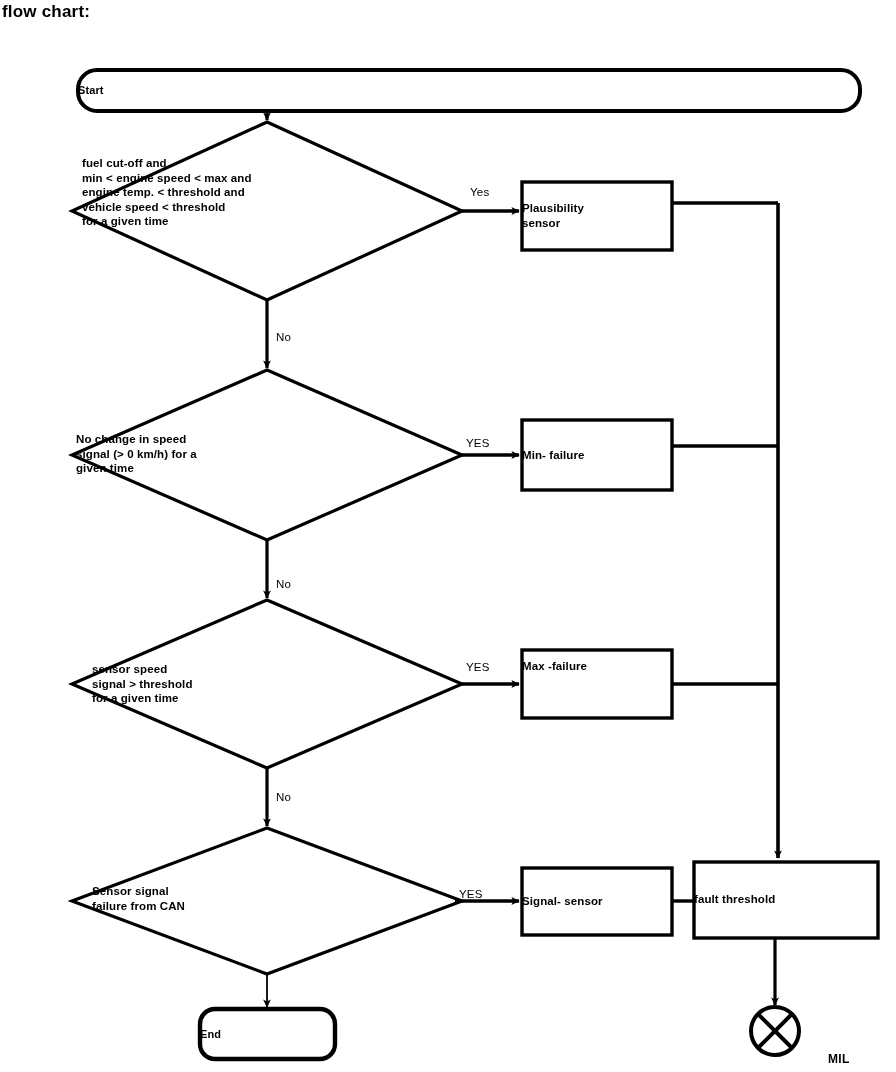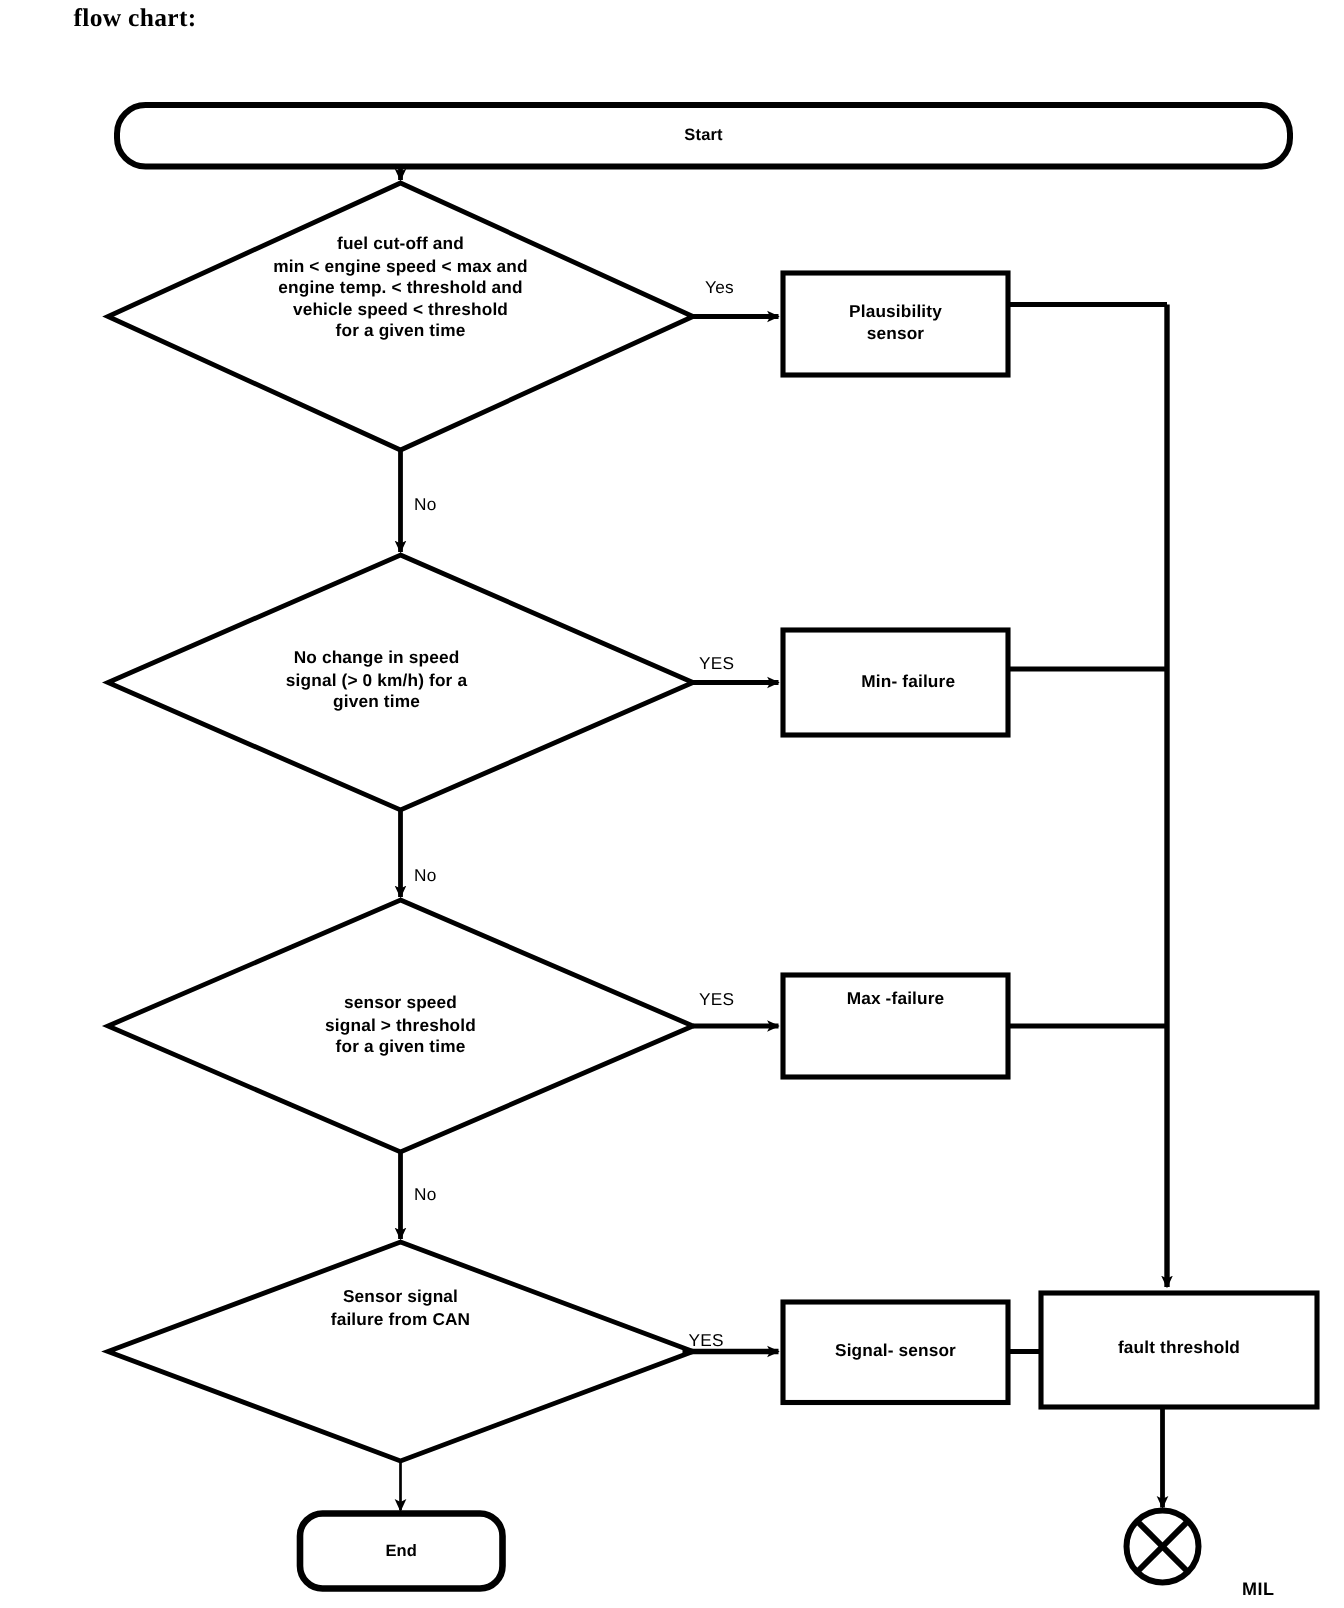--- a/index.html
+++ b/index.html
@@ -12,37 +12,36 @@
     height: 1072px;
     position: relative;
     font-family: "Liberation Sans", sans-serif;
     color: #000000;
     overflow: hidden;
   }
   #page-title {
     position: absolute;
     left: 2px;
     top: 2px;
-    font-family: Liberation Serif, serif;
+    font-family: Liberation Sans, sans-serif;
     font-weight: bold;
     font-size: 17px;
     letter-spacing: 0.2px;
     white-space: nowrap;
-    margin-left: 47px;
   }
   #chart-canvas {
     position: absolute;
     left: 0;
     top: 0;
     width: 896px;
     height: 1072px;
   }
   .node-label {
     position: absolute;
-    text-align: center;
+    text-align: left;
     font-weight: bold;
     font-size: 11.5px;
     line-height: 14.5px;
     white-space: pre-line;
     pointer-events: none;
     letter-spacing: 0.1px;
   }
   .edge-label {
     position: absolute;
     font-weight: normal;
@@ -146,21 +145,21 @@
 given time</div>
 
 <div class="node-label" style="left:522px; top:448px; width:167px;">Min- failure</div>
 
 <div class="node-label" style="left:92px; top:662px; width:350px;">sensor speed
 signal  &gt; threshold
 for a given time</div>
 
 <div class="node-label" style="left:522px; top:659px; width:150px;">Max -failure</div>
 
-<div class="node-label" style="left:92px; top:858px; width:350px;">Sensor signal
+<div class="node-label" style="left:92px; top:884px; width:350px;">Sensor signal
 failure from CAN</div>
 
 <div class="node-label" style="left:522px; top:894px; width:150px;">Signal- sensor</div>
 
 <div class="node-label" style="left:694px; top:892px; width:184px;">fault threshold</div>
 
 <div class="node-label term-label" style="left:200px; top:1027px; width:135px;">End</div>
 
 <div class="mil-label" style="left:828px; top:1052px;">MIL</div>
 

